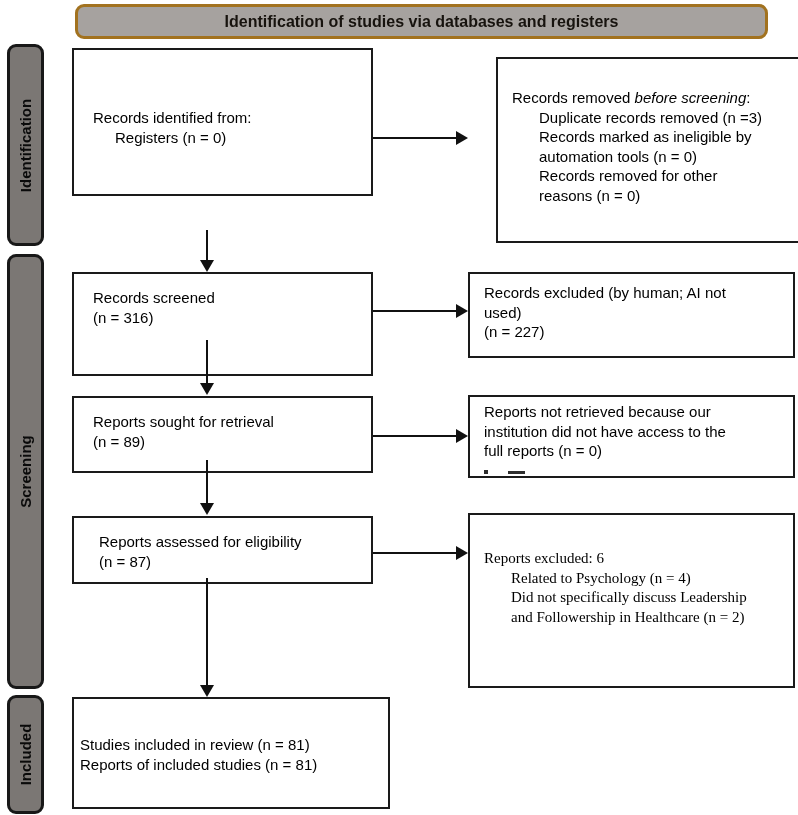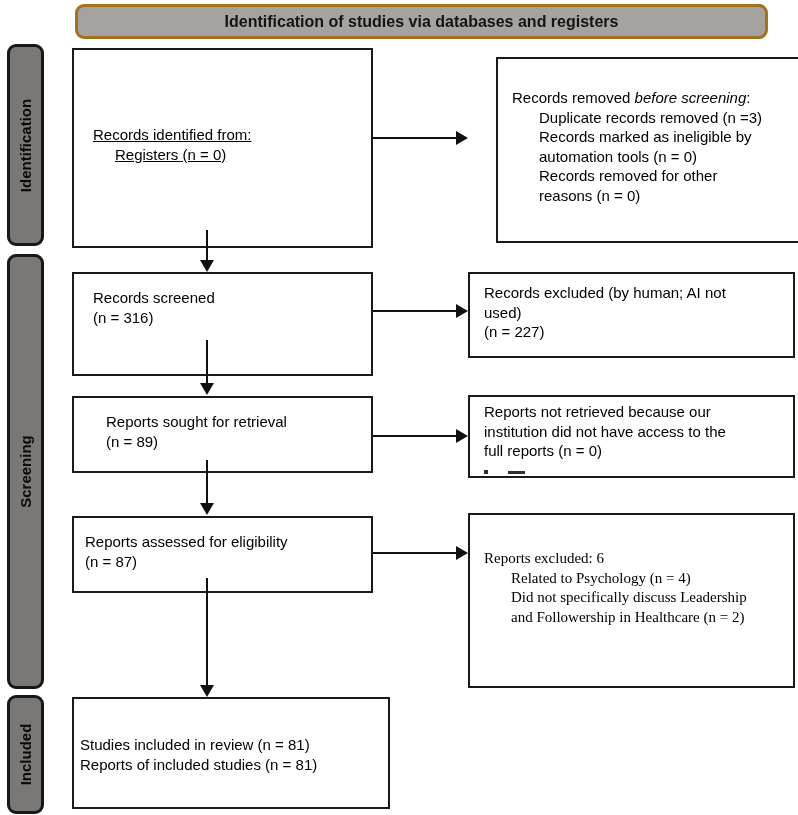--- a/index.html
+++ b/index.html
@@ -49,27 +49,27 @@
   
   .fbox {
     position: absolute;
     box-sizing: border-box;
     background: #ffffff;
     border: 2px solid #1a1a1a;
     font-size: 15px;
     line-height: 19.5px;
     color: #000;
   }
-  .b1 { left: 72px;  top: 48px;  width: 301px; height: 200px; padding: 75px 6px 0 19px; text-decoration: underline; }
+  .b1 { left: 72px;  top: 48px;  width: 301px; height: 148px; padding: 58px 6px 0 19px; }
   .r1 { left: 496px; top: 57px;  width: 327px; height: 186px; padding: 29px 58px 0 14px; }
   .b2 { left: 72px;  top: 272px; width: 301px; height: 104px;  padding: 14px 6px 0 19px; }
   .r2 { left: 468px; top: 272px; width: 327px; height: 86px;  padding: 9px 57px 0 14px; }
-  .b3 { left: 72px;  top: 396px; width: 301px; height: 77px;  padding: 14px 6px 0 32px; }
+  .b3 { left: 72px;  top: 396px; width: 301px; height: 77px;  padding: 14px 6px 0 19px; }
   .r3 { left: 468px; top: 395px; width: 327px; height: 83px;  padding: 5px 49px 0 14px; overflow: hidden; }
-  .b4 { left: 72px;  top: 516px; width: 301px; height: 77px;  padding: 14px 6px 0 11px; }
+  .b4 { left: 72px;  top: 516px; width: 301px; height: 68px;  padding: 14px 6px 0 25px; }
   .r4 { left: 468px; top: 513px; width: 327px; height: 175px; padding: 34px 40px 0 14px; font-family: Liberation Serif, serif; }
   .b5 { left: 72px;  top: 697px; width: 318px; height: 112px; padding: 36px 6px 0 6px; }
 
   .ind1 { margin-left: 22px; }
   .ind2 { margin-left: 27px; }
   .it { font-style: italic; }
 
   
   .frag { position: absolute; background: #2e2e2e; }
   .frag-a { left: 14px; top: 73px; width: 4px;  height: 4px; }

